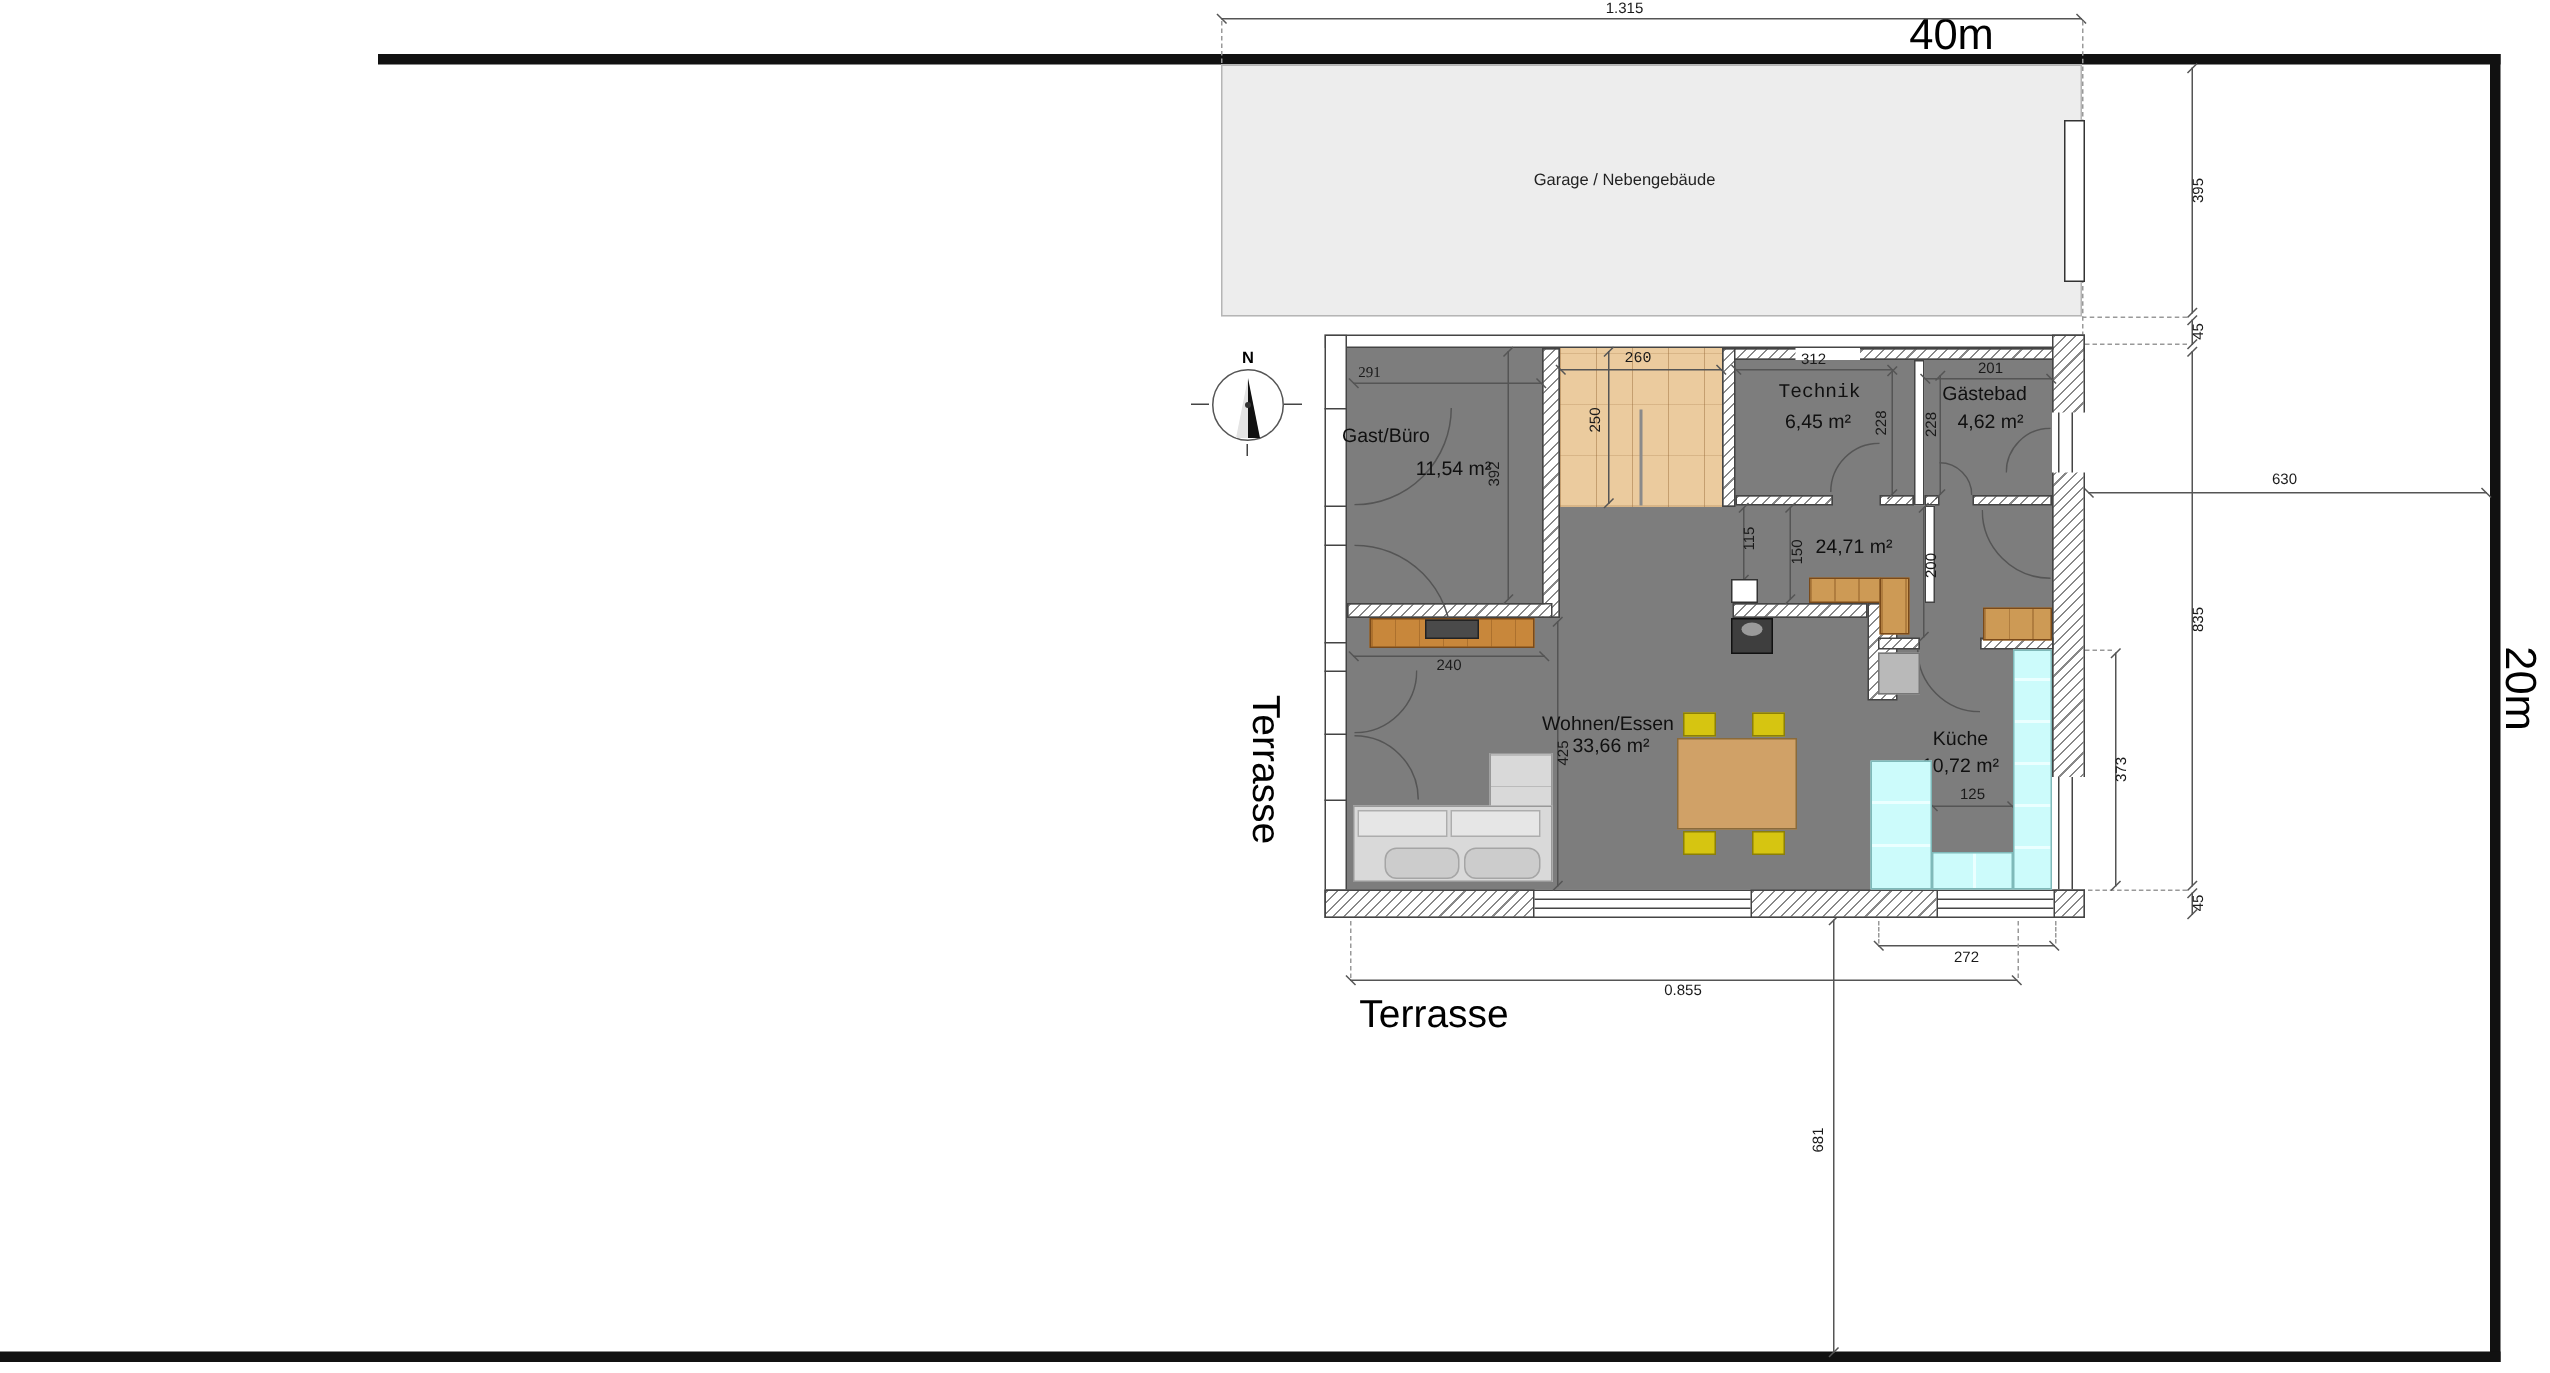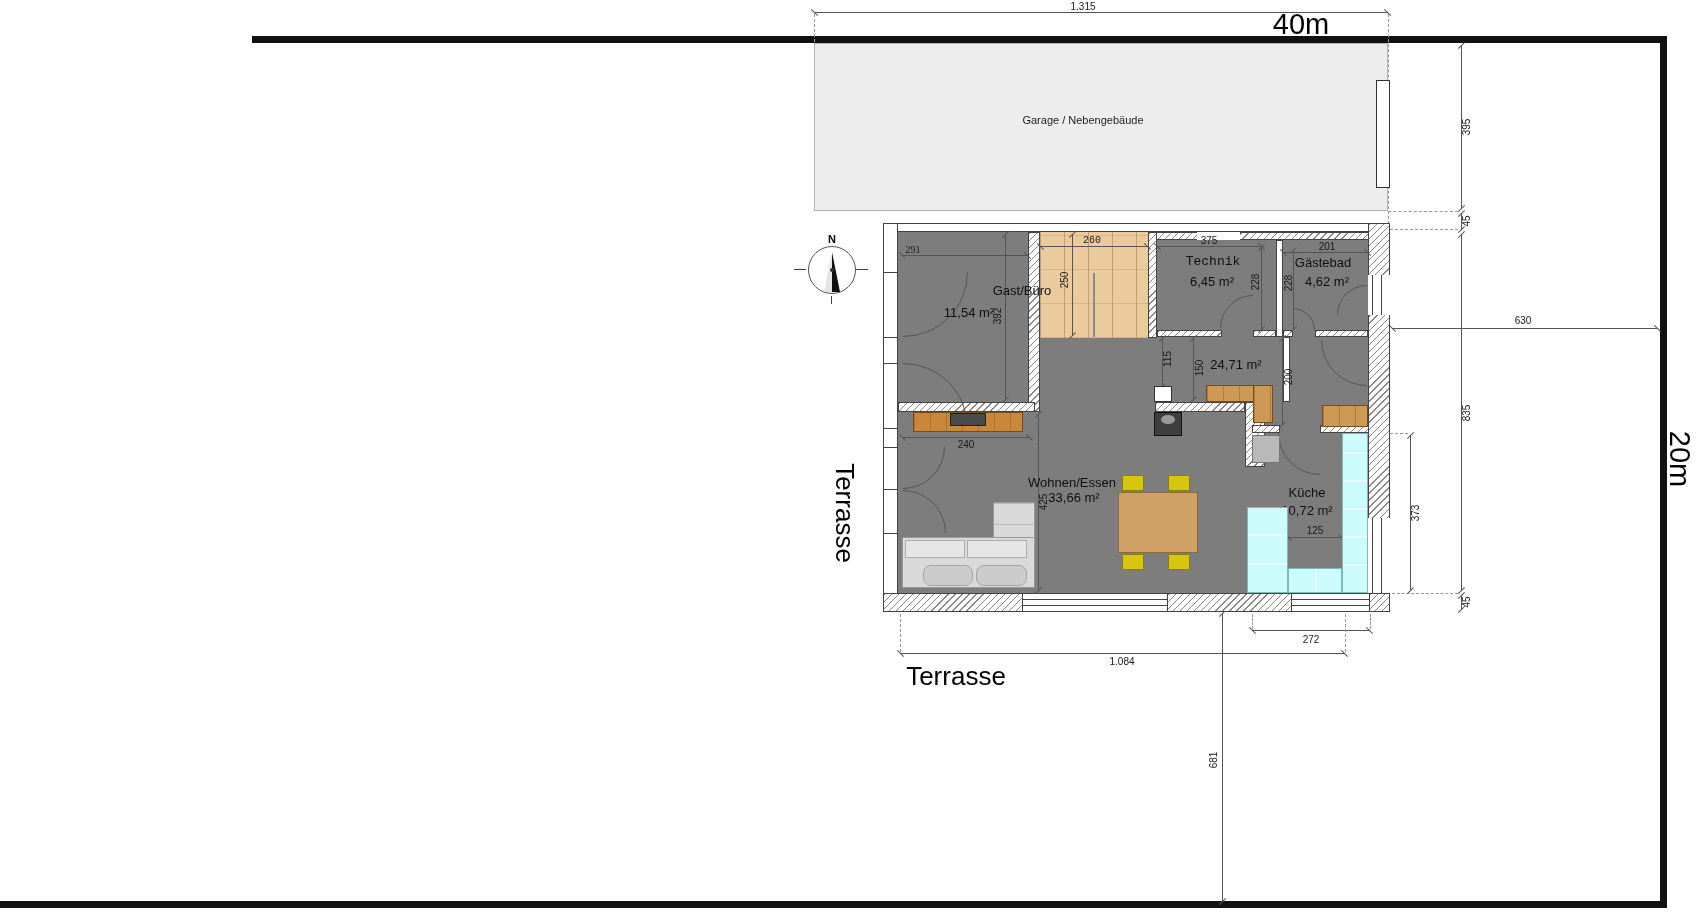--- a/index.html
+++ b/index.html
@@ -142,21 +142,21 @@
   <div class="dd-h" style="left:1392px;top:593px;width:66px;"></div>
   <div class="vl" style="left:1410px;top:435px;height:156px;"></div>
   <div class="vdim" style="left:1415px;top:513px;">373</div>
   <div class="dd-h" style="left:1370px;top:433px;width:38px;"></div>
 
   <div class="hl" style="left:1252px;top:630px;width:118px;"></div>
   <div class="dimtext" style="left:1311px;top:639px;">272</div>
   <div class="dd-v" style="left:1252px;top:614px;height:15px;"></div>
   <div class="dd-v" style="left:1370px;top:614px;height:15px;"></div>
   <div class="hl" style="left:900px;top:653px;width:445px;"></div>
-  <div class="dimtext" style="left:1122px;top:661px;">1.084</div>
+  <div class="dimtext" style="left:1122px;top:661px;">0.855</div>
   <div class="dd-v" style="left:900px;top:614px;height:38px;"></div>
   <div class="dd-v" style="left:1345px;top:614px;height:38px;"></div>
   <div class="vl" style="left:1222px;top:613px;height:289px;"></div>
   <div class="vdim" style="left:1213px;top:760px;">681</div>
 
   <div class="terlbl" style="left:956px;top:676px;">Terrasse</div>
   <div class="terlbl-v" style="left:844px;top:513px;">Terrasse</div>
 
   <div class="comp-circle"></div>
   <div class="comp-n" style="left:832px;top:239px;">N</div>
@@ -223,41 +223,41 @@
 
   <div class="hl" style="left:902px;top:255px;width:126px;"></div>
   <div class="dimtext" style="left:913px;top:249px;font-family:Liberation Serif, serif;">291</div>
   <div class="vl" style="left:1005px;top:234px;height:166px;"></div>
   <div class="vdim" style="left:997px;top:316px;">392</div>
   <div class="hl" style="left:1040px;top:246px;width:108px;"></div>
   <div class="dimtext" style="left:1092px;top:240px;font-family:Liberation Mono, monospace;">260</div>
   <div class="vl" style="left:1072px;top:234px;height:102px;"></div>
   <div class="vdim" style="left:1064px;top:280px;">250</div>
   <div class="hl" style="left:1157px;top:246px;width:105px;"></div>
-  <div class="dimtext" style="left:1209px;top:240px;">375</div>
+  <div class="dimtext" style="left:1209px;top:240px;">312</div>
   <div class="vl" style="left:1261px;top:247px;height:83px;"></div>
   <div class="vdim" style="left:1255px;top:282px;">228</div>
   <div class="hl" style="left:1283px;top:252px;width:85px;"></div>
   <div class="dimtext" style="left:1327px;top:246px;">201</div>
   <div class="vl" style="left:1293px;top:250px;height:80px;"></div>
   <div class="vdim" style="left:1288px;top:283px;">228</div>
   <div class="vl" style="left:1162px;top:338px;height:49px;"></div>
   <div class="vdim" style="left:1167px;top:359px;">115</div>
   <div class="vl" style="left:1193px;top:338px;height:62px;"></div>
   <div class="vdim" style="left:1199px;top:368px;">150</div>
   <div class="vl" style="left:1282px;top:338px;height:87px;"></div>
   <div class="vdim" style="left:1288px;top:377px;">200</div>
   <div class="hl" style="left:902px;top:437px;width:128px;"></div>
   <div class="dimtext" style="left:966px;top:444px;">240</div>
   <div class="vl" style="left:1038px;top:414px;height:177px;"></div>
   <div class="vdim" style="left:1043px;top:502px;">425</div>
   <div class="hl" style="left:1288px;top:537px;width:54px;"></div>
   <div class="dimtext" style="left:1315px;top:530px;">125</div>
 
-  <div class="roomlbl" style="left:1022px;top:290px;">Gast/Büro</div>
+  <div class="roomlbl" style="left:924px;top:290px;">Gast/Büro</div>
   <div class="roomlbl" style="left:969px;top:312px;">11,54 m²</div>
   <div class="roomlbl" style="left:1213px;top:261px;font-family:Liberation Mono, monospace;">Technik</div>
   <div class="roomlbl" style="left:1212px;top:281px;">6,45 m²</div>
   <div class="roomlbl" style="left:1323px;top:262px;">Gästebad</div>
   <div class="roomlbl" style="left:1327px;top:281px;">4,62 m²</div>
   <div class="roomlbl" style="left:1236px;top:364px;">24,71 m²</div>
   <div class="roomlbl" style="left:1072px;top:482px;">Wohnen/Essen</div>
   <div class="roomlbl" style="left:1074px;top:497px;">33,66 m²</div>
   <div class="roomlbl" style="left:1307px;top:492px;">Küche</div>
   <div class="roomlbl" style="left:1307px;top:510px;">10,72 m²</div>

